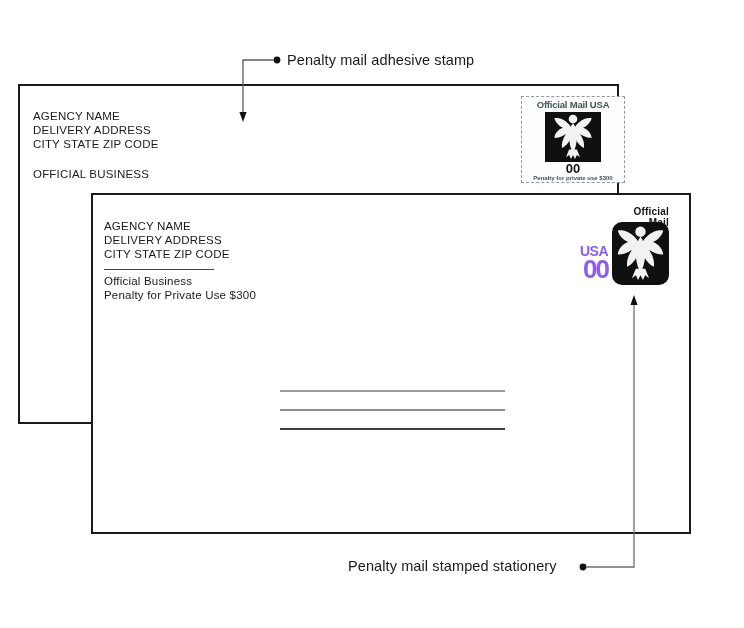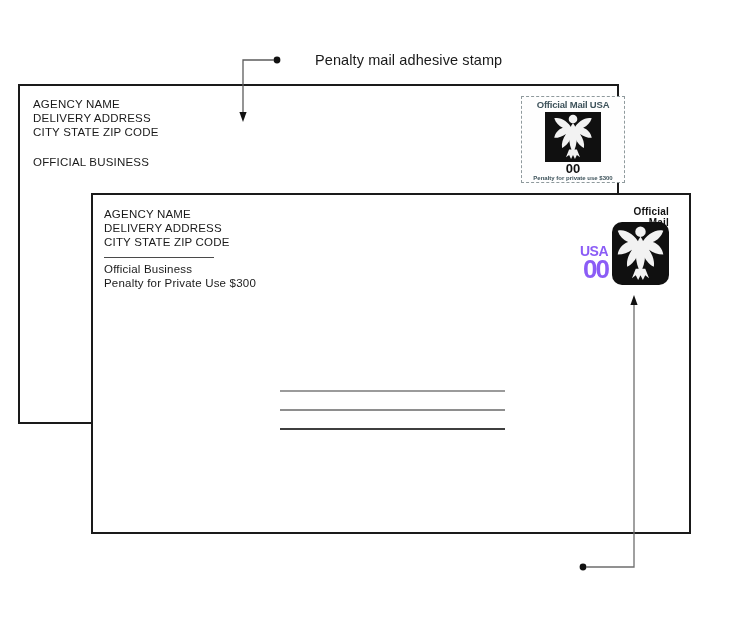--- a/index.html
+++ b/index.html
@@ -7,21 +7,21 @@
     position:relative;width:744px;height:628px;background:#ffffff;
     font-family:"Liberation Sans", sans-serif;color:#1a1a1a;overflow:hidden;
   }
   
   .envelope{
     position:absolute;background:#ffffff;border:2px solid #1a1a1a;box-sizing:border-box;
   }
   #env-top{left:18px;top:84px;width:601px;height:340px;z-index:1;}
   #env-front{left:91px;top:193px;width:600px;height:341px;z-index:2;}
 
-  .addr-block{position:absolute;font-size:11.5px;line-height:14px;letter-spacing:0.2px;}
+  .addr-block{position:absolute;font-size:11.5px;line-height:14px;letter-spacing:0.2px;margin-top:12px;}
   #env-top .addr-block{left:13px;top:11px;}
   #env-front .addr-block{left:11px;top:12px;}
   .endorsement-top{margin-top:16px;}
   .divider{width:110px;border-top:1px solid #4a4a4a;margin-top:8px;}
   .endorse-block{margin-top:4px;font-size:11.5px;line-height:14px;letter-spacing:0.2px;}
 
   
   .adhesive-stamp{
     position:absolute;left:501px;top:10px;width:104px;height:87px;box-sizing:border-box;
     border:1px dashed #8f9a9d;background:#fefefe;text-align:center;
@@ -42,21 +42,21 @@
   .imprint-usa00 .zeros{font-size:26px;font-weight:bold;line-height:22px;letter-spacing:-2px;}
 
   
   .recipient-line{position:absolute;left:187px;width:225px;height:2px;}
   .recipient-line.l1{top:195px;background:#9b9b9b;}
   .recipient-line.l2{top:214px;background:#8e8e8e;}
   .recipient-line.l3{top:233px;background:#3f3f3f;}
 
   
   .callout{position:absolute;font-size:14.5px;letter-spacing:0.1px;color:#1a1a1a;z-index:6;white-space:nowrap;}
-  #callout-adhesive{left:287px;top:52px;margin-left:28px;}
+  #callout-adhesive{left:287px;top:52px;}
   #callout-stationery{left:348px;top:558px;}
 
   
   #leader-overlay{position:absolute;left:0;top:0;z-index:5;pointer-events:none;}
 </style>
 </head>
 <body>
 
 <div class="canvas">
 
@@ -118,20 +118,21 @@
       <div class="usa">USA</div>
       <div class="zeros">00</div>
     </div>
 
     <div class="recipient-line l1"></div>
     <div class="recipient-line l2"></div>
     <div class="recipient-line l3"></div>
   </div>
 
   <div class="callout" id="callout-adhesive">Penalty mail adhesive stamp</div>
+  <div class="callout" id="callout-stationery">Penalty mail stamped stationery</div>
 
   <svg id="leader-overlay" width="744" height="628" viewBox="0 0 744 628">
 
     <g>
       <circle cx="277" cy="60" r="3.4" fill="#111"></circle>
       <path d="M274 60 H243 V113" fill="none" stroke="#5c5c5c" stroke-width="1.3"></path>
       <polygon points="243,122 239.4,112 246.6,112" fill="#111"></polygon>
     </g>
 
     <g>

